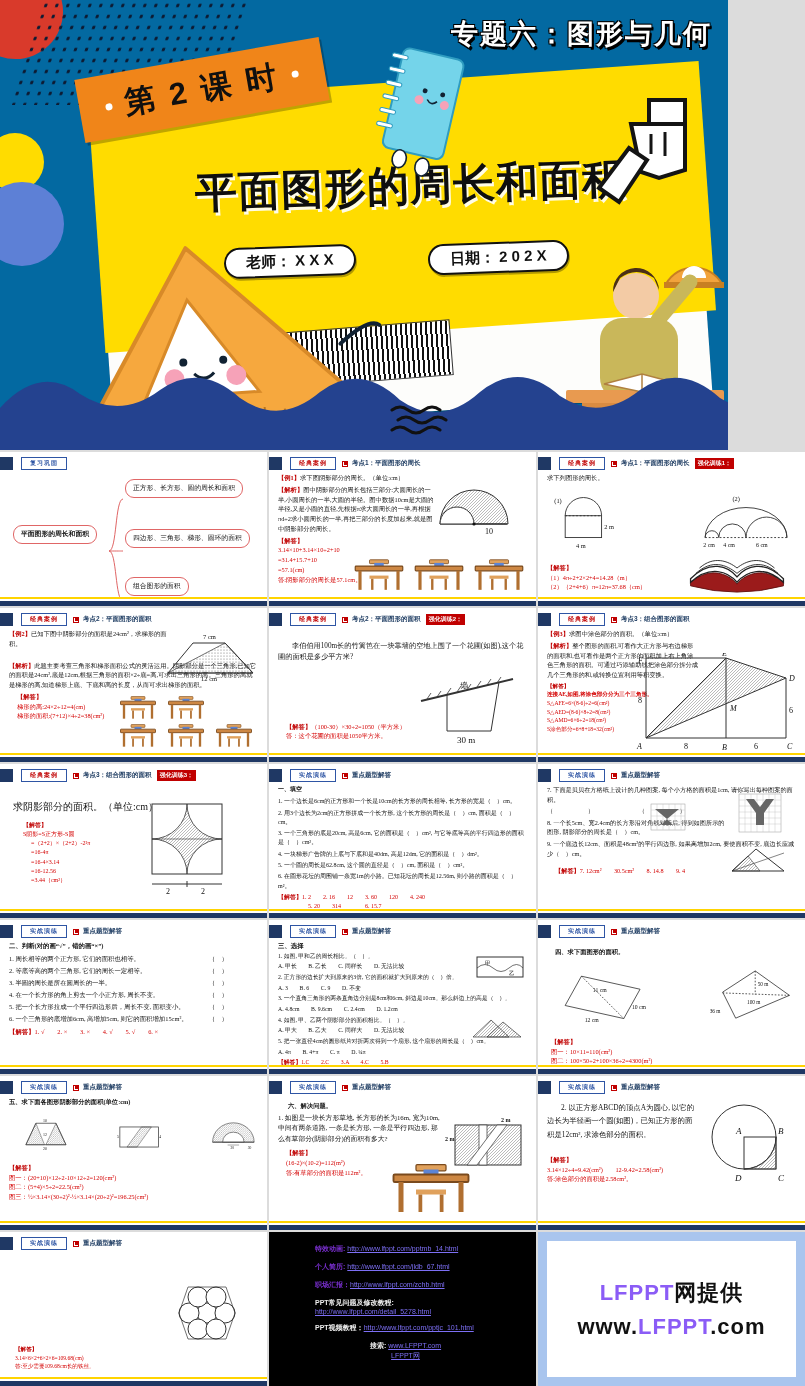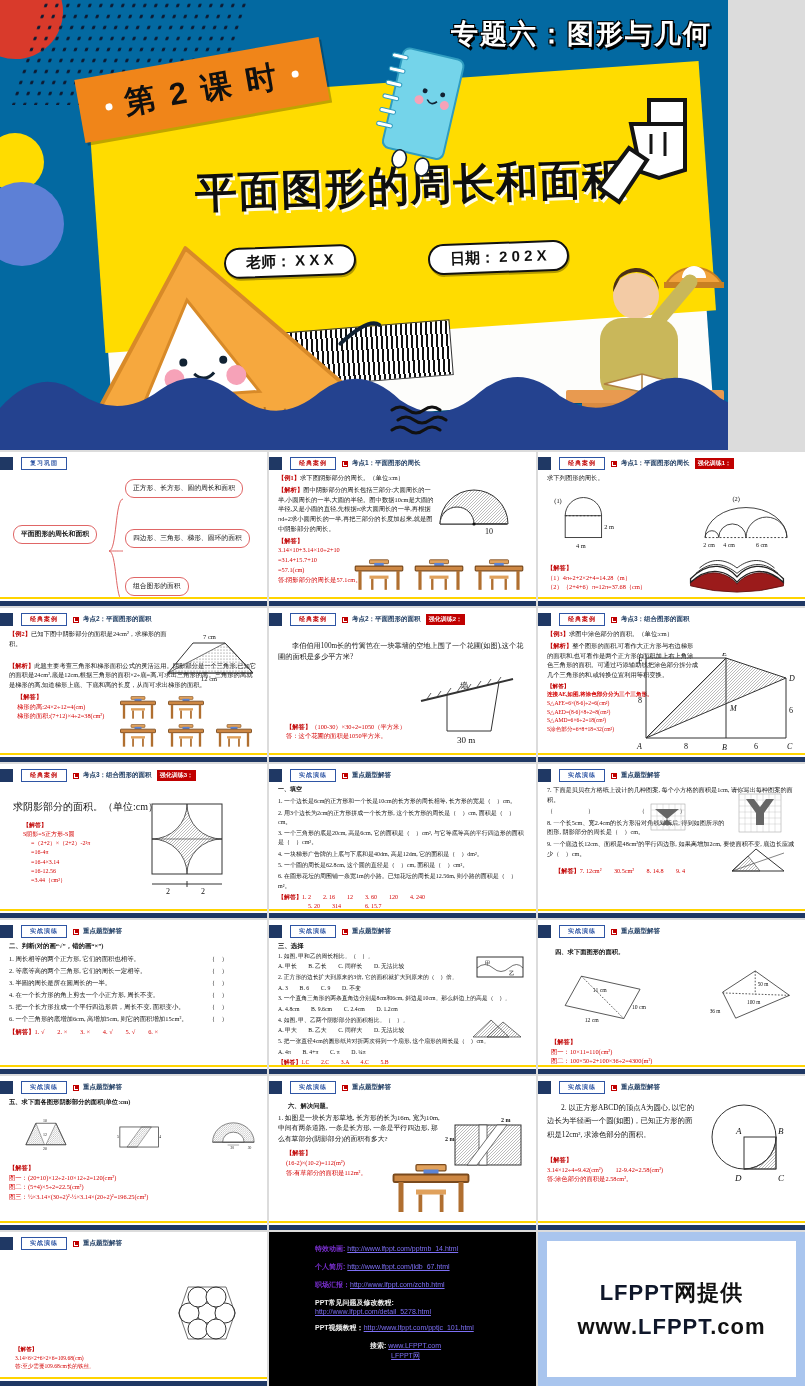--- a/index.html
+++ b/index.html
@@ -68,21 +68,21 @@
   .black { background:#000; color:#ddd; font-size:7px; }
   .black .lk { color:#7d6ff5; text-decoration:underline; }
   .black .lbl-p { color:#7a2fd0; font-weight:700; }
   .black .lbl-w { color:#eee; font-weight:700; }
   .black .row { margin-bottom:8px; }
 
   
   .ad-frame { position:absolute; inset:0; background:#a9c5ee; }
   .ad-card { position:absolute; inset:9px; background:#fff; display:flex; flex-direction:column; align-items:center; justify-content:center; gap:6px; }
   .ad-line { font-size:22px; font-weight:900; letter-spacing:1px; color:#111; }
-  .ad-red { color:#0f172a; }
+  .ad-red { color:#8b5cf6; }
 </style>
 </head>
 <body>
 
 <svg width="0" height="0" style="position:absolute" aria-hidden="true">
   <defs>
     <pattern id="hatch" width="3" height="3" patternUnits="userSpaceOnUse">
       <path d="M0,3 L3,0" stroke="#777" stroke-width="0.5"></path>
     </pattern>
     <pattern id="dotsp" width="3" height="3" patternUnits="userSpaceOnUse">

